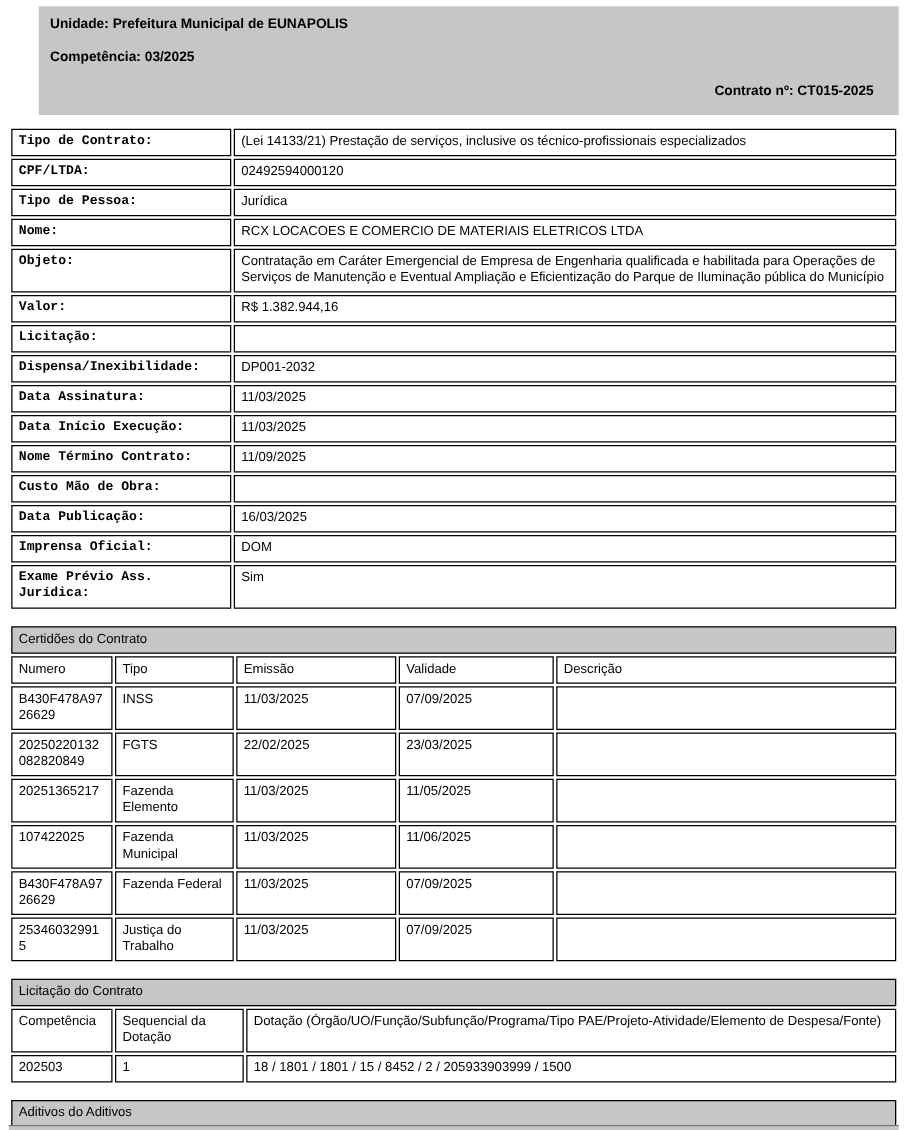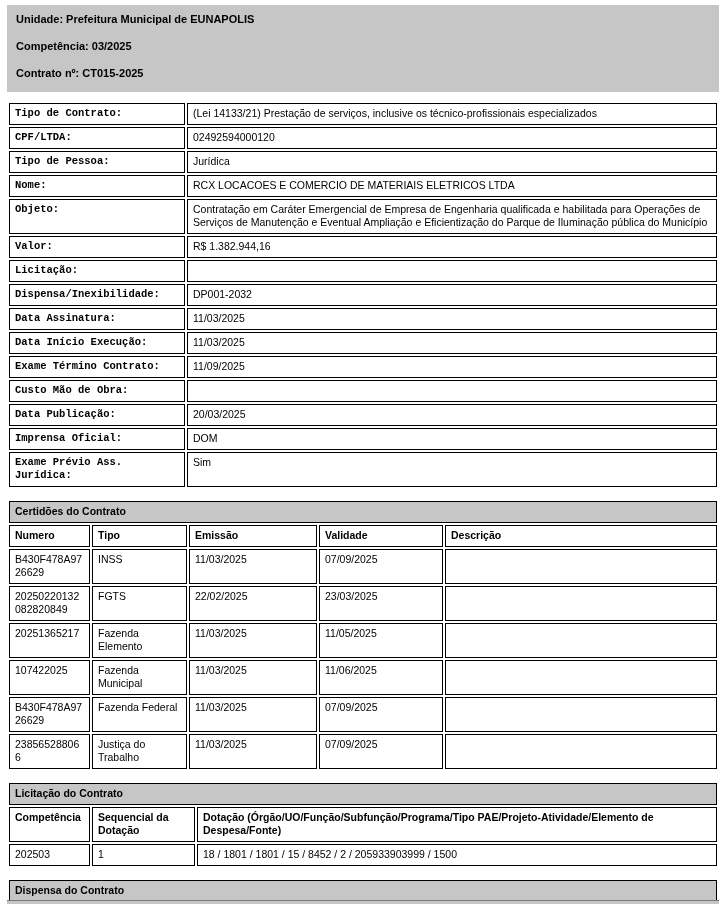--- a/index.html
+++ b/index.html
@@ -9,48 +9,49 @@
     color:#000;
     -webkit-font-smoothing:antialiased;
   }
   .page{padding:5px 7px 0 7px;}
 
   
   .header-block{
     background:var(--gray);
     padding:8px 20px 6px 9px;
     margin-bottom:9px;
+    margin-left:24px;
   }
   .header-block .hline{
     font-size:11px;font-weight:bold;line-height:13px;
     margin:0 0 14px 0;
   }
-  .header-block .hline:last-child{margin-bottom:6px;}
+  .header-block .hline:last-child{margin-bottom:6px;text-align:right;}
 
   
   table.rep{
     width:712px;
     border-collapse:separate;
     border-spacing:2px;
     margin:0 0 10px 0;
   }
   table.rep td, table.rep th{
     border:1px solid #000;
     padding:3px 5px 4px 5px;
     font-size:10.5px;
     line-height:13px;
     vertical-align:top;
     text-align:left;
     background:#fff;
   }
-  table.rep th{font-weight:bold;}
+  table.rep th{font-weight:normal;}
   table.rep td.lbl{font-weight:bold;font-family:Liberation Mono, monospace;}
   .section-title{
     background:var(--gray) !important;
-    font-weight:bold;
+    font-weight:normal;
     font-size:11px;
     margin-top:42px;
   }
   td.empty{height:13px;}
   .wrap-any{word-break:break-all;}
   .bottom-sliver{
     position:absolute;left:7px;right:7px;bottom:0;height:3px;
     background:var(--gray);
     border-top:1px solid #777;
   }
@@ -106,30 +107,30 @@
         </tr>
       <tr>
           <td class="lbl">Data Assinatura:</td>
           <td>11/03/2025</td>
         </tr>
       <tr>
           <td class="lbl">Data Início Execução:</td>
           <td>11/03/2025</td>
         </tr>
       <tr>
-          <td class="lbl">Exame Término Contrato:</td>
+          <td class="lbl">Nome Término Contrato:</td>
           <td>11/09/2025</td>
         </tr>
       <tr>
           <td class="lbl">Custo Mão de Obra:</td>
           <td class="empty"></td>
         </tr>
       <tr>
           <td class="lbl">Data Publicação:</td>
-          <td>20/03/2025</td>
+          <td>16/03/2025</td>
         </tr>
       <tr>
           <td class="lbl">Imprensa Oficial:</td>
           <td>DOM</td>
         </tr>
       <tr>
           <td class="lbl">Exame Prévio Ass. Jurídica:</td>
           <td>Sim</td>
         </tr>
     </tbody>
@@ -183,21 +184,21 @@
         <td></td>
       </tr>
       <tr>
         <td class="wrap-any">B430F478A9726629</td>
         <td>Fazenda Federal</td>
         <td>11/03/2025</td>
         <td>07/09/2025</td>
         <td></td>
       </tr>
       <tr>
-        <td class="wrap-any">238565288066</td>
+        <td class="wrap-any">253460329915</td>
         <td>Justiça do Trabalho</td>
         <td>11/03/2025</td>
         <td>07/09/2025</td>
         <td></td>
       </tr>
     </tbody>
   </table>
 
   <table class="rep">
     <colgroup>
@@ -226,21 +227,21 @@
     <colgroup>
         <col style="width:106px">
         <col style="width:81px">
         <col style="width:178px">
         <col style="width:112px">
         <col style="width:100px">
         <col>
       </colgroup>
     <tbody>
       <tr>
-          <td class="section-title" colspan="6">Dispensa do Contrato</td>
+          <td class="section-title" colspan="6">Aditivos do Aditivos</td>
         </tr>
       <tr>
         <th>Número</th>
         <th>Competência</th>
         <th>Objeto</th>
         <th>Fundamento</th>
         <th>Valor</th>
         <th>Data Aditivo</th>
       </tr>
 

